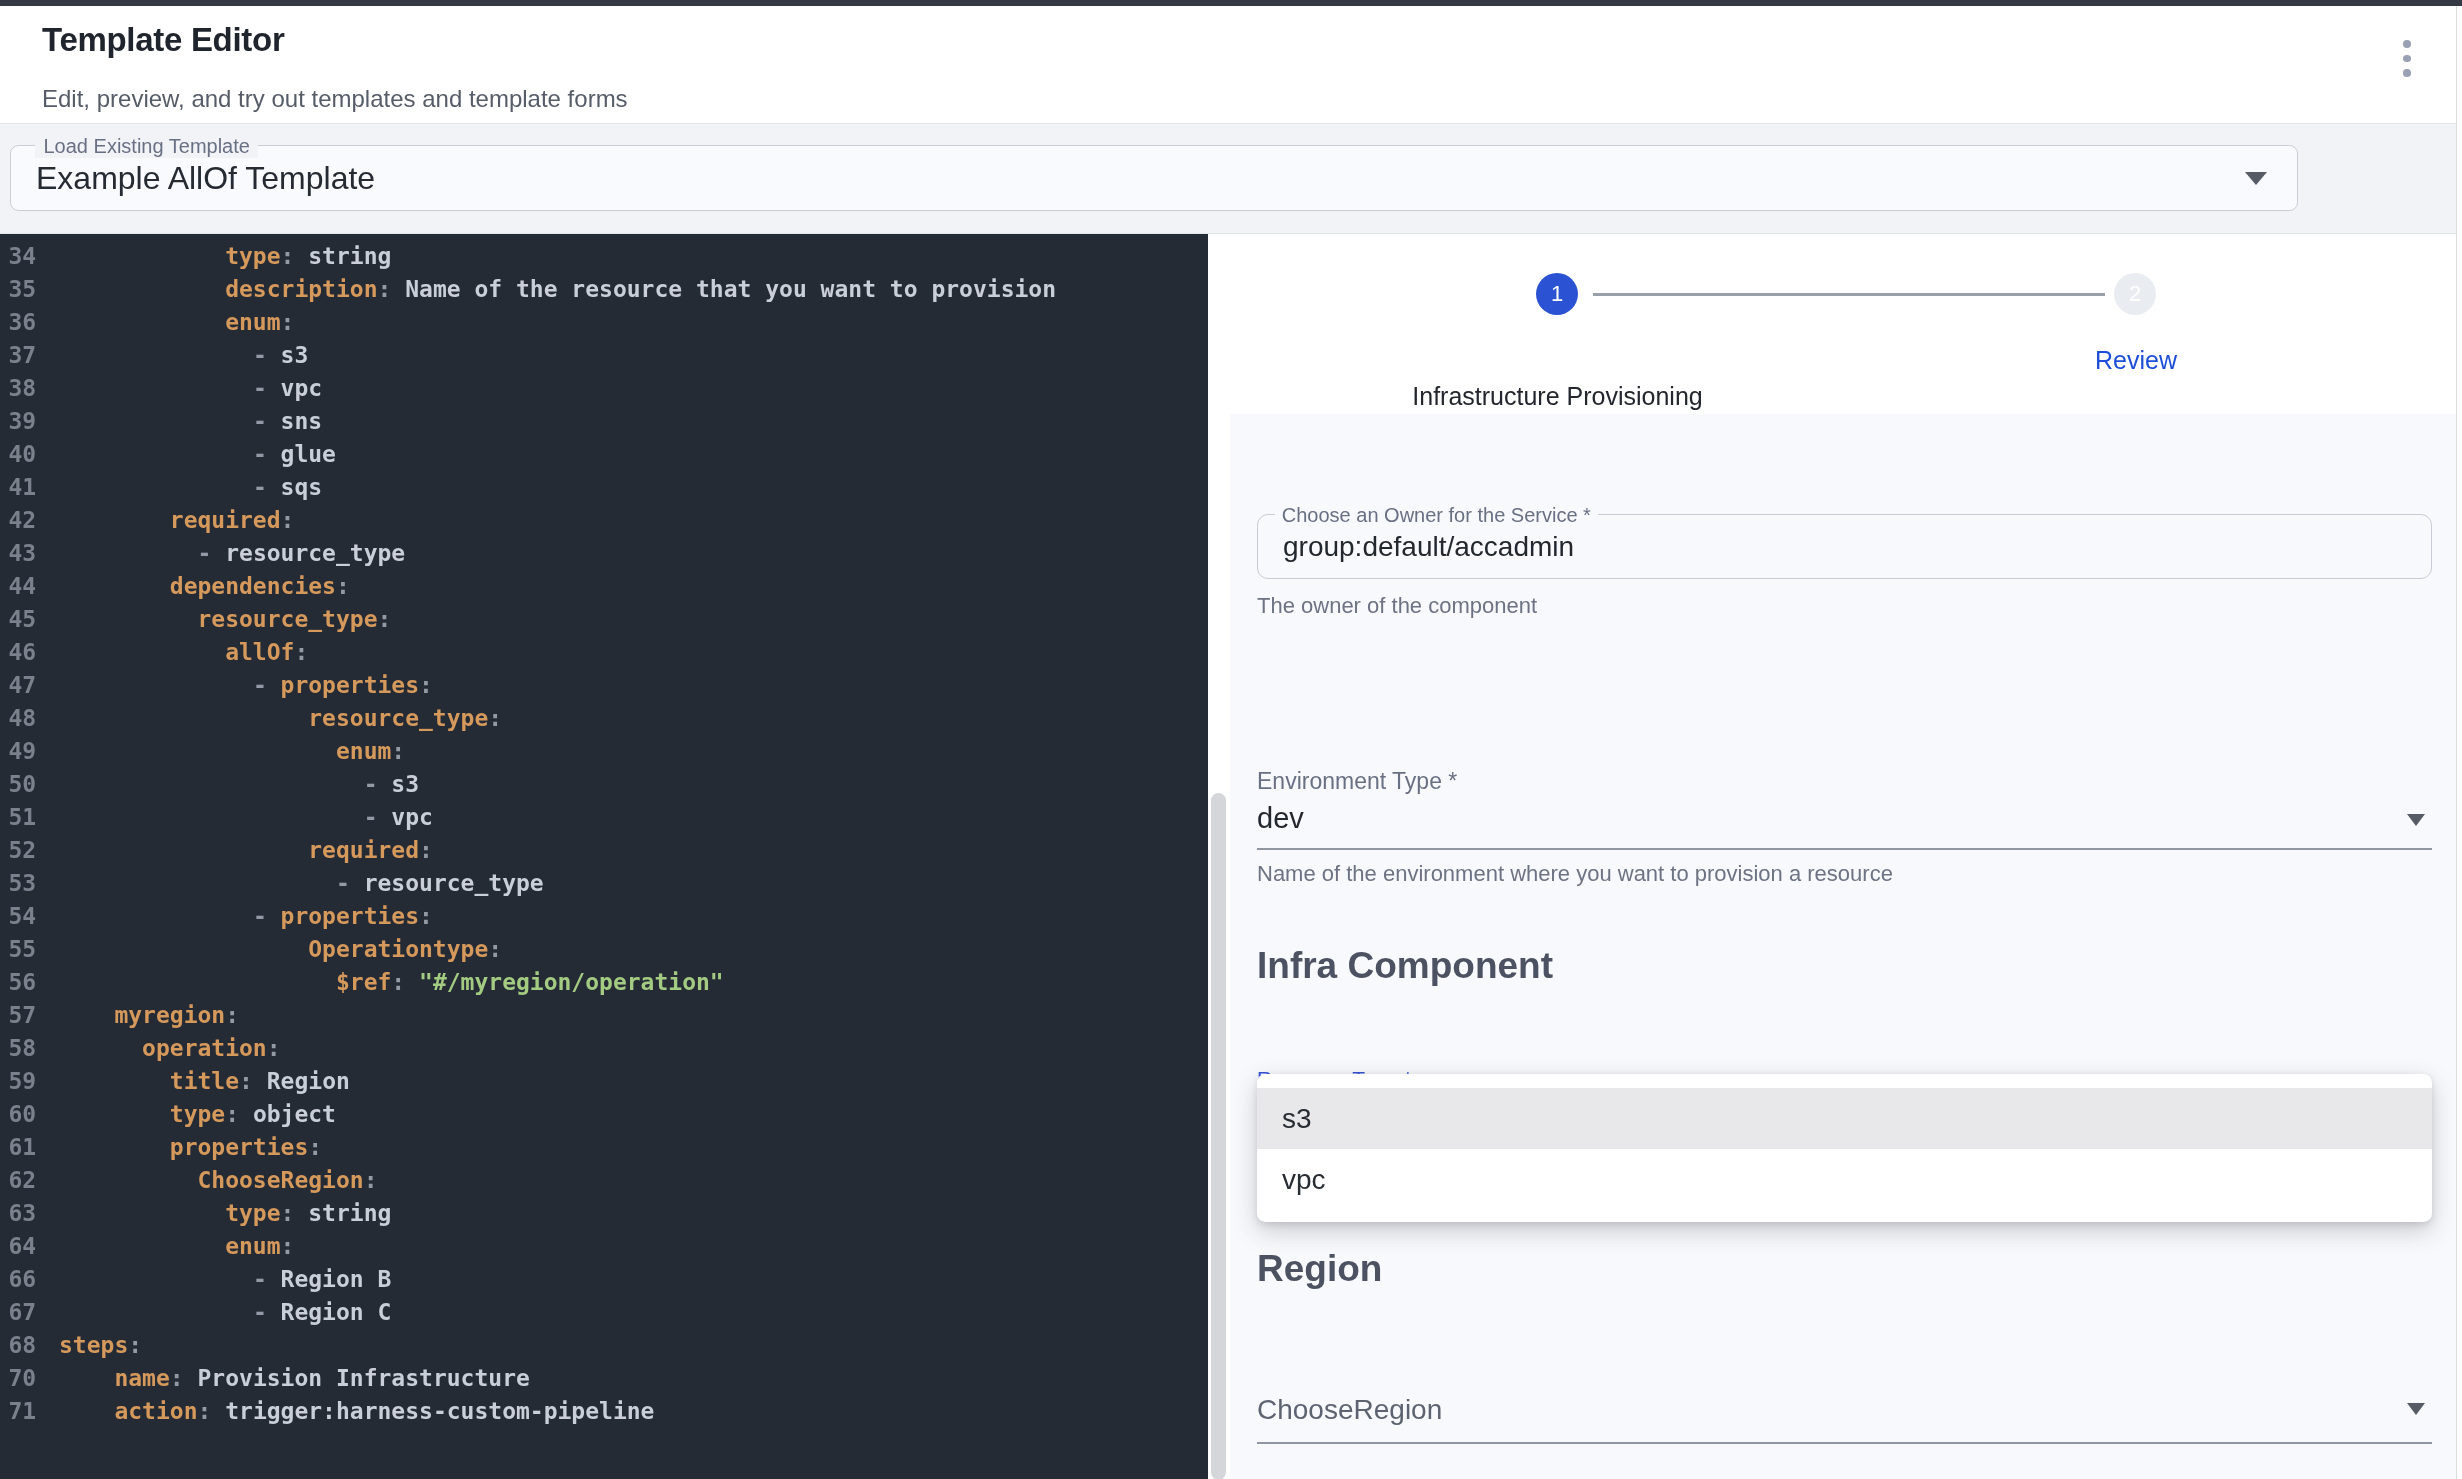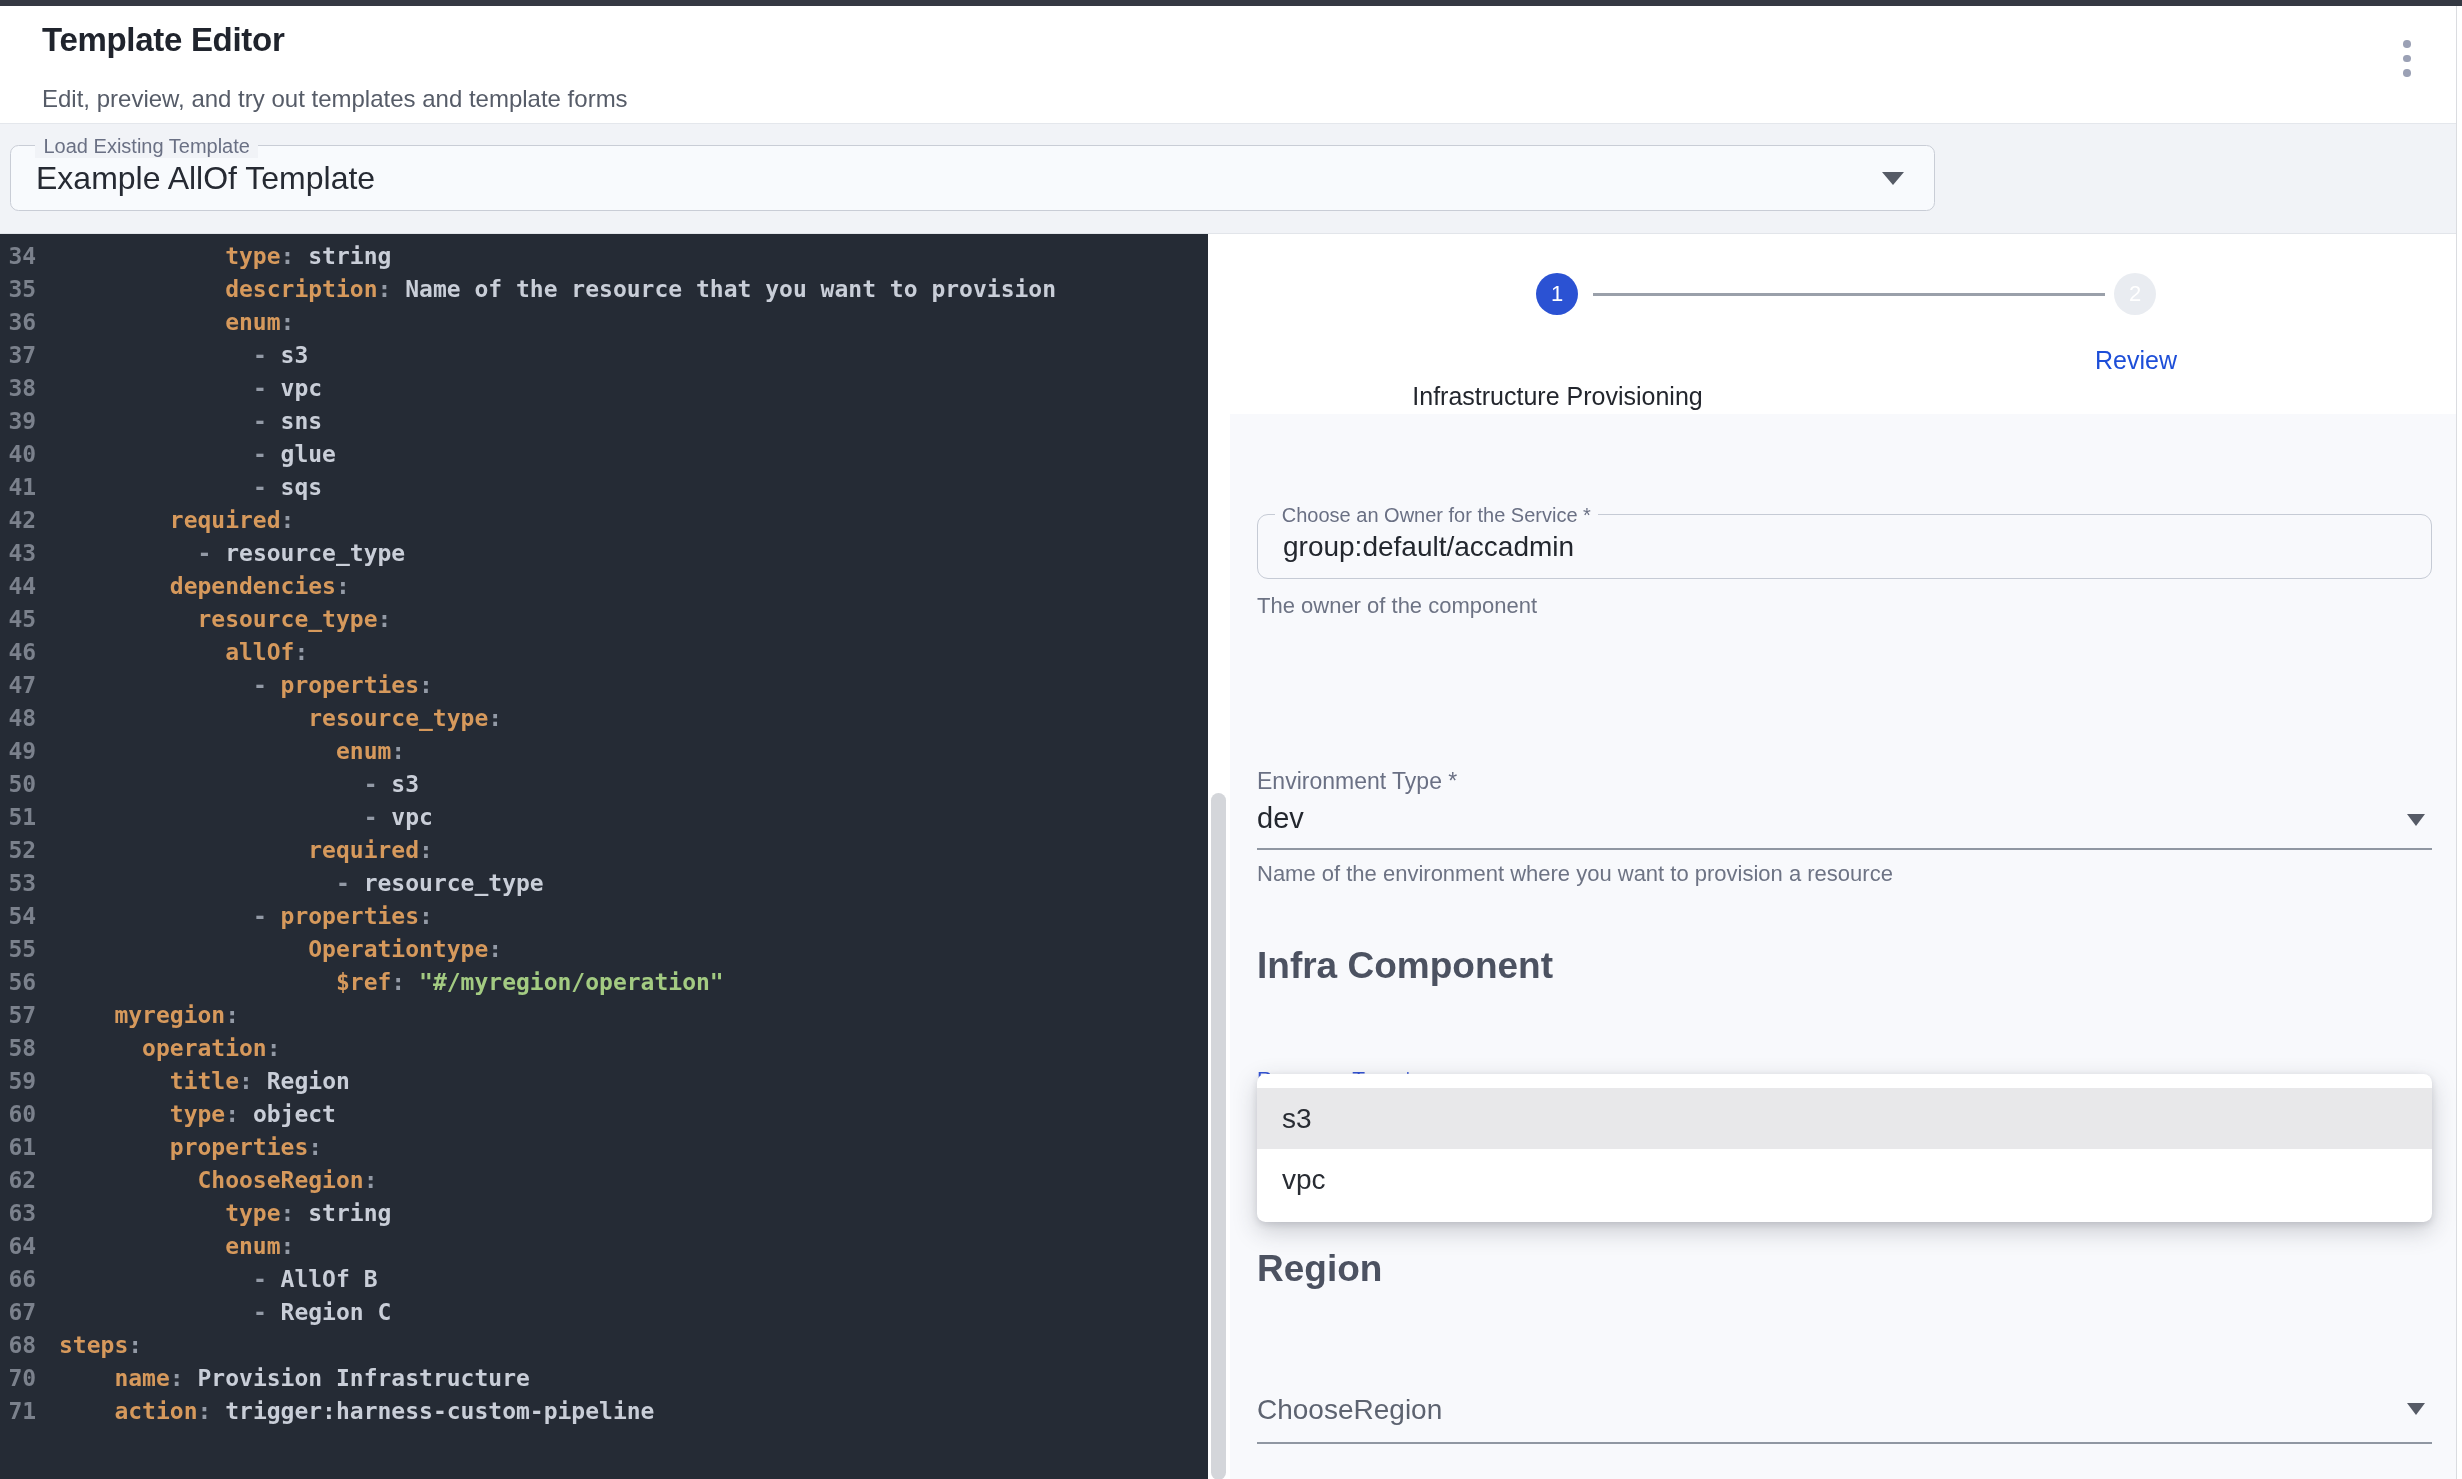--- a/index.html
+++ b/index.html
@@ -21,21 +21,21 @@
                 color:#20242d; letter-spacing:-0.3px; }
   .page-subtitle { position:absolute; top:79px; left:42px; font-size:24px; color:#565c68; }
   .kebab-btn { position:absolute; top:18.6px; left:2373px; width:68px; height:68px; border:none;
                background:transparent; cursor:pointer; display:flex; align-items:center; justify-content:center; }
   .kebab-dots { display:flex; flex-direction:column; gap:6.8px; }
   .kebab-dots i { width:7.6px; height:7.6px; border-radius:50%; background:#9ba1b5; display:block; }
 
   
   .load-band { position:absolute; top:123px; left:0; width:2456px; height:111px; background:#f1f3f7;
                border-top:0.8px solid #e4e7ec; border-bottom:0.8px solid #e2e5ea; }
-  .load-field { position:absolute; top:21px; left:10px; width:1925px; height:66px;
+  .load-field { position:absolute; top:21px; left:10px; width:2288px; height:66px;
                 border:0.8px solid #c9cdd6; border-radius:8.5px; background:#f8fafd; cursor:pointer; }
   .load-label { position:absolute; top:-11px; left:24px; font-size:20px; color:#6a7084;
                 background:#f1f3f7; padding:0 8.5px; }
   .load-value { position:absolute; left:25px; top:0; height:64px; line-height:64px;
                 font-size:32px; color:#262a33; }
   .caret { width:0; height:0; border-left:11px solid transparent; border-right:11px solid transparent;
            border-top:13.5px solid #565b66; }
   .load-caret { position:absolute; right:30px; top:26px; }
   .clear-btn { position:absolute; top:141px; left:2378px; width:58px; height:58px; border:none;
                background:transparent; cursor:pointer; display:flex; align-items:center; justify-content:center; }
@@ -272,21 +272,21 @@
         <div class="code-line">
           <span class="ln">63</span>
           <span class="code-text"><span class="t-ws">            </span><span class="t-key">type</span><span class="t-pun">:</span><span class="t-val"> string</span></span>
         </div>
         <div class="code-line">
           <span class="ln">64</span>
           <span class="code-text"><span class="t-ws">            </span><span class="t-key">enum</span><span class="t-pun">:</span></span>
         </div>
         <div class="code-line">
           <span class="ln">66</span>
-          <span class="code-text"><span class="t-ws">              </span><span class="t-pun">- </span><span class="t-val">AllOf B</span></span>
+          <span class="code-text"><span class="t-ws">              </span><span class="t-pun">- </span><span class="t-val">Region B</span></span>
         </div>
         <div class="code-line">
           <span class="ln">67</span>
           <span class="code-text"><span class="t-ws">              </span><span class="t-pun">- </span><span class="t-val">Region C</span></span>
         </div>
         <div class="code-line">
           <span class="ln">68</span>
           <span class="code-text"><span class="t-key">steps</span><span class="t-pun">:</span></span>
         </div>
         <div class="code-line">

